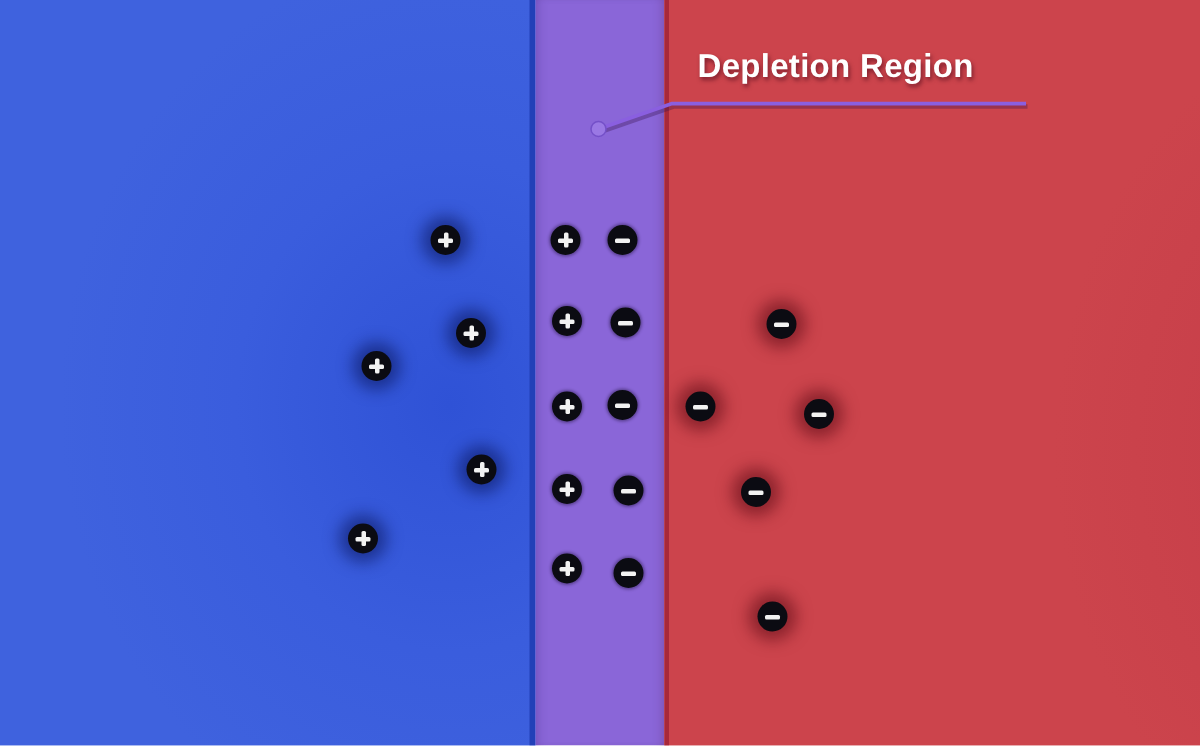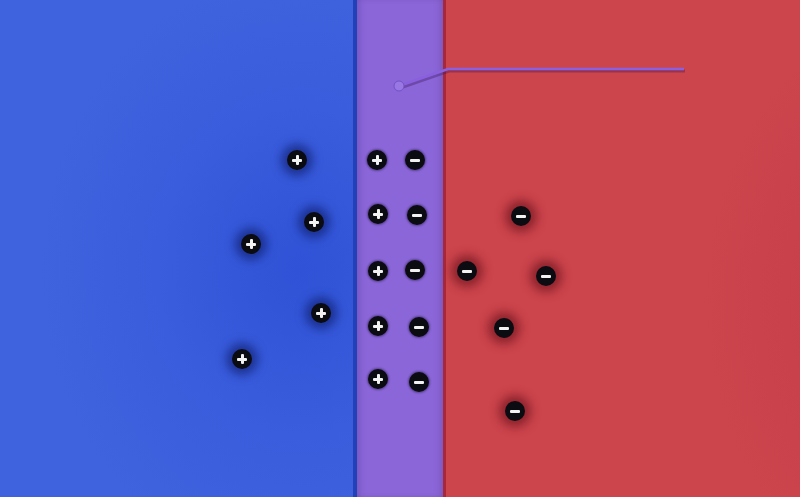--- a/index.html
+++ b/index.html
@@ -30,20 +30,21 @@
   <div class="region p-region"></div>
   <div class="region depletion"></div>
   <div class="region n-region"></div>
 
   <svg class="leader" viewBox="0 0 800 497">
     <polyline points="399,86 448,69 684,69" fill="none" stroke="#3a1450" stroke-opacity="0.35" stroke-width="3" transform="translate(1,2)"></polyline>
     <polyline points="399,86 448,69 684,69" fill="none" stroke="#8a5fe0" stroke-width="2.5"></polyline>
     <circle cx="399" cy="86" r="5" fill="#9a78e4" stroke="#7450c8" stroke-width="1"></circle>
   </svg>
 
+  <div class="label">Depletion Region</div>
 
   <div id="charges">
       <div class="charge bulk pos" style="left: 297px; top: 160px;">
         <div class="glyph">
           <div class="h"></div>
           <div class="v"></div>
         </div>
       </div>
       <div class="charge bulk pos" style="left: 314px; top: 222px;">
         <div class="glyph">

